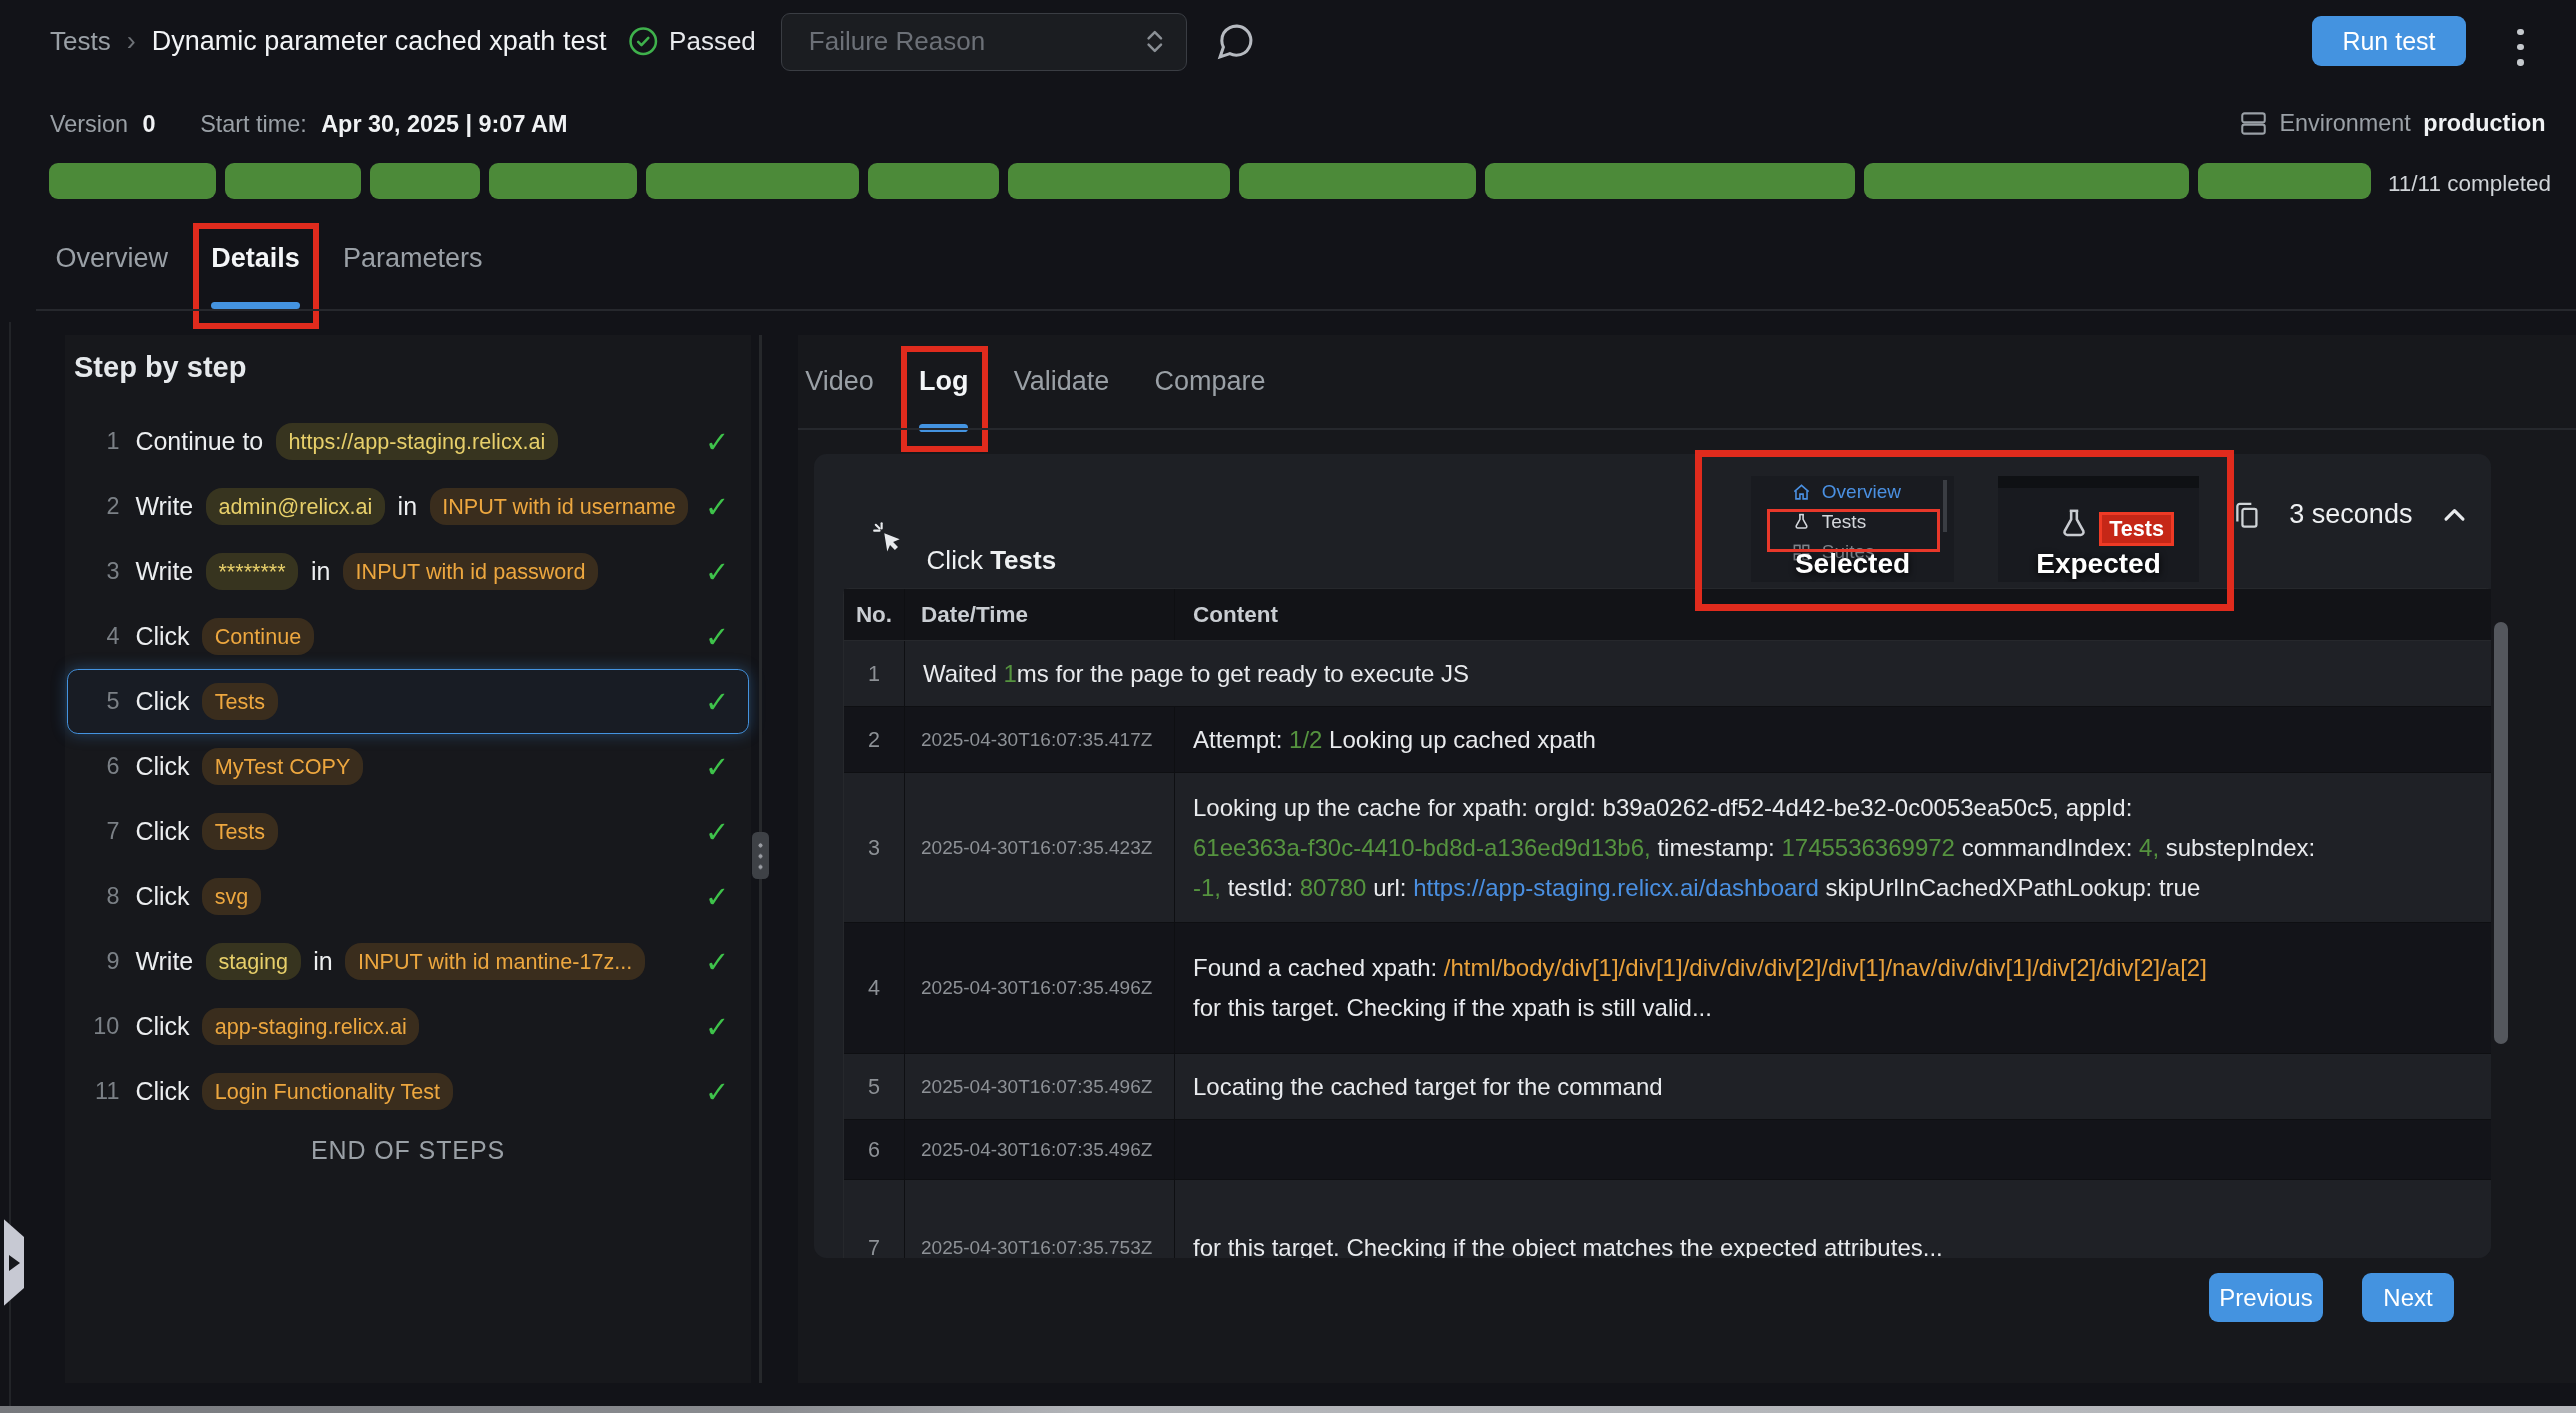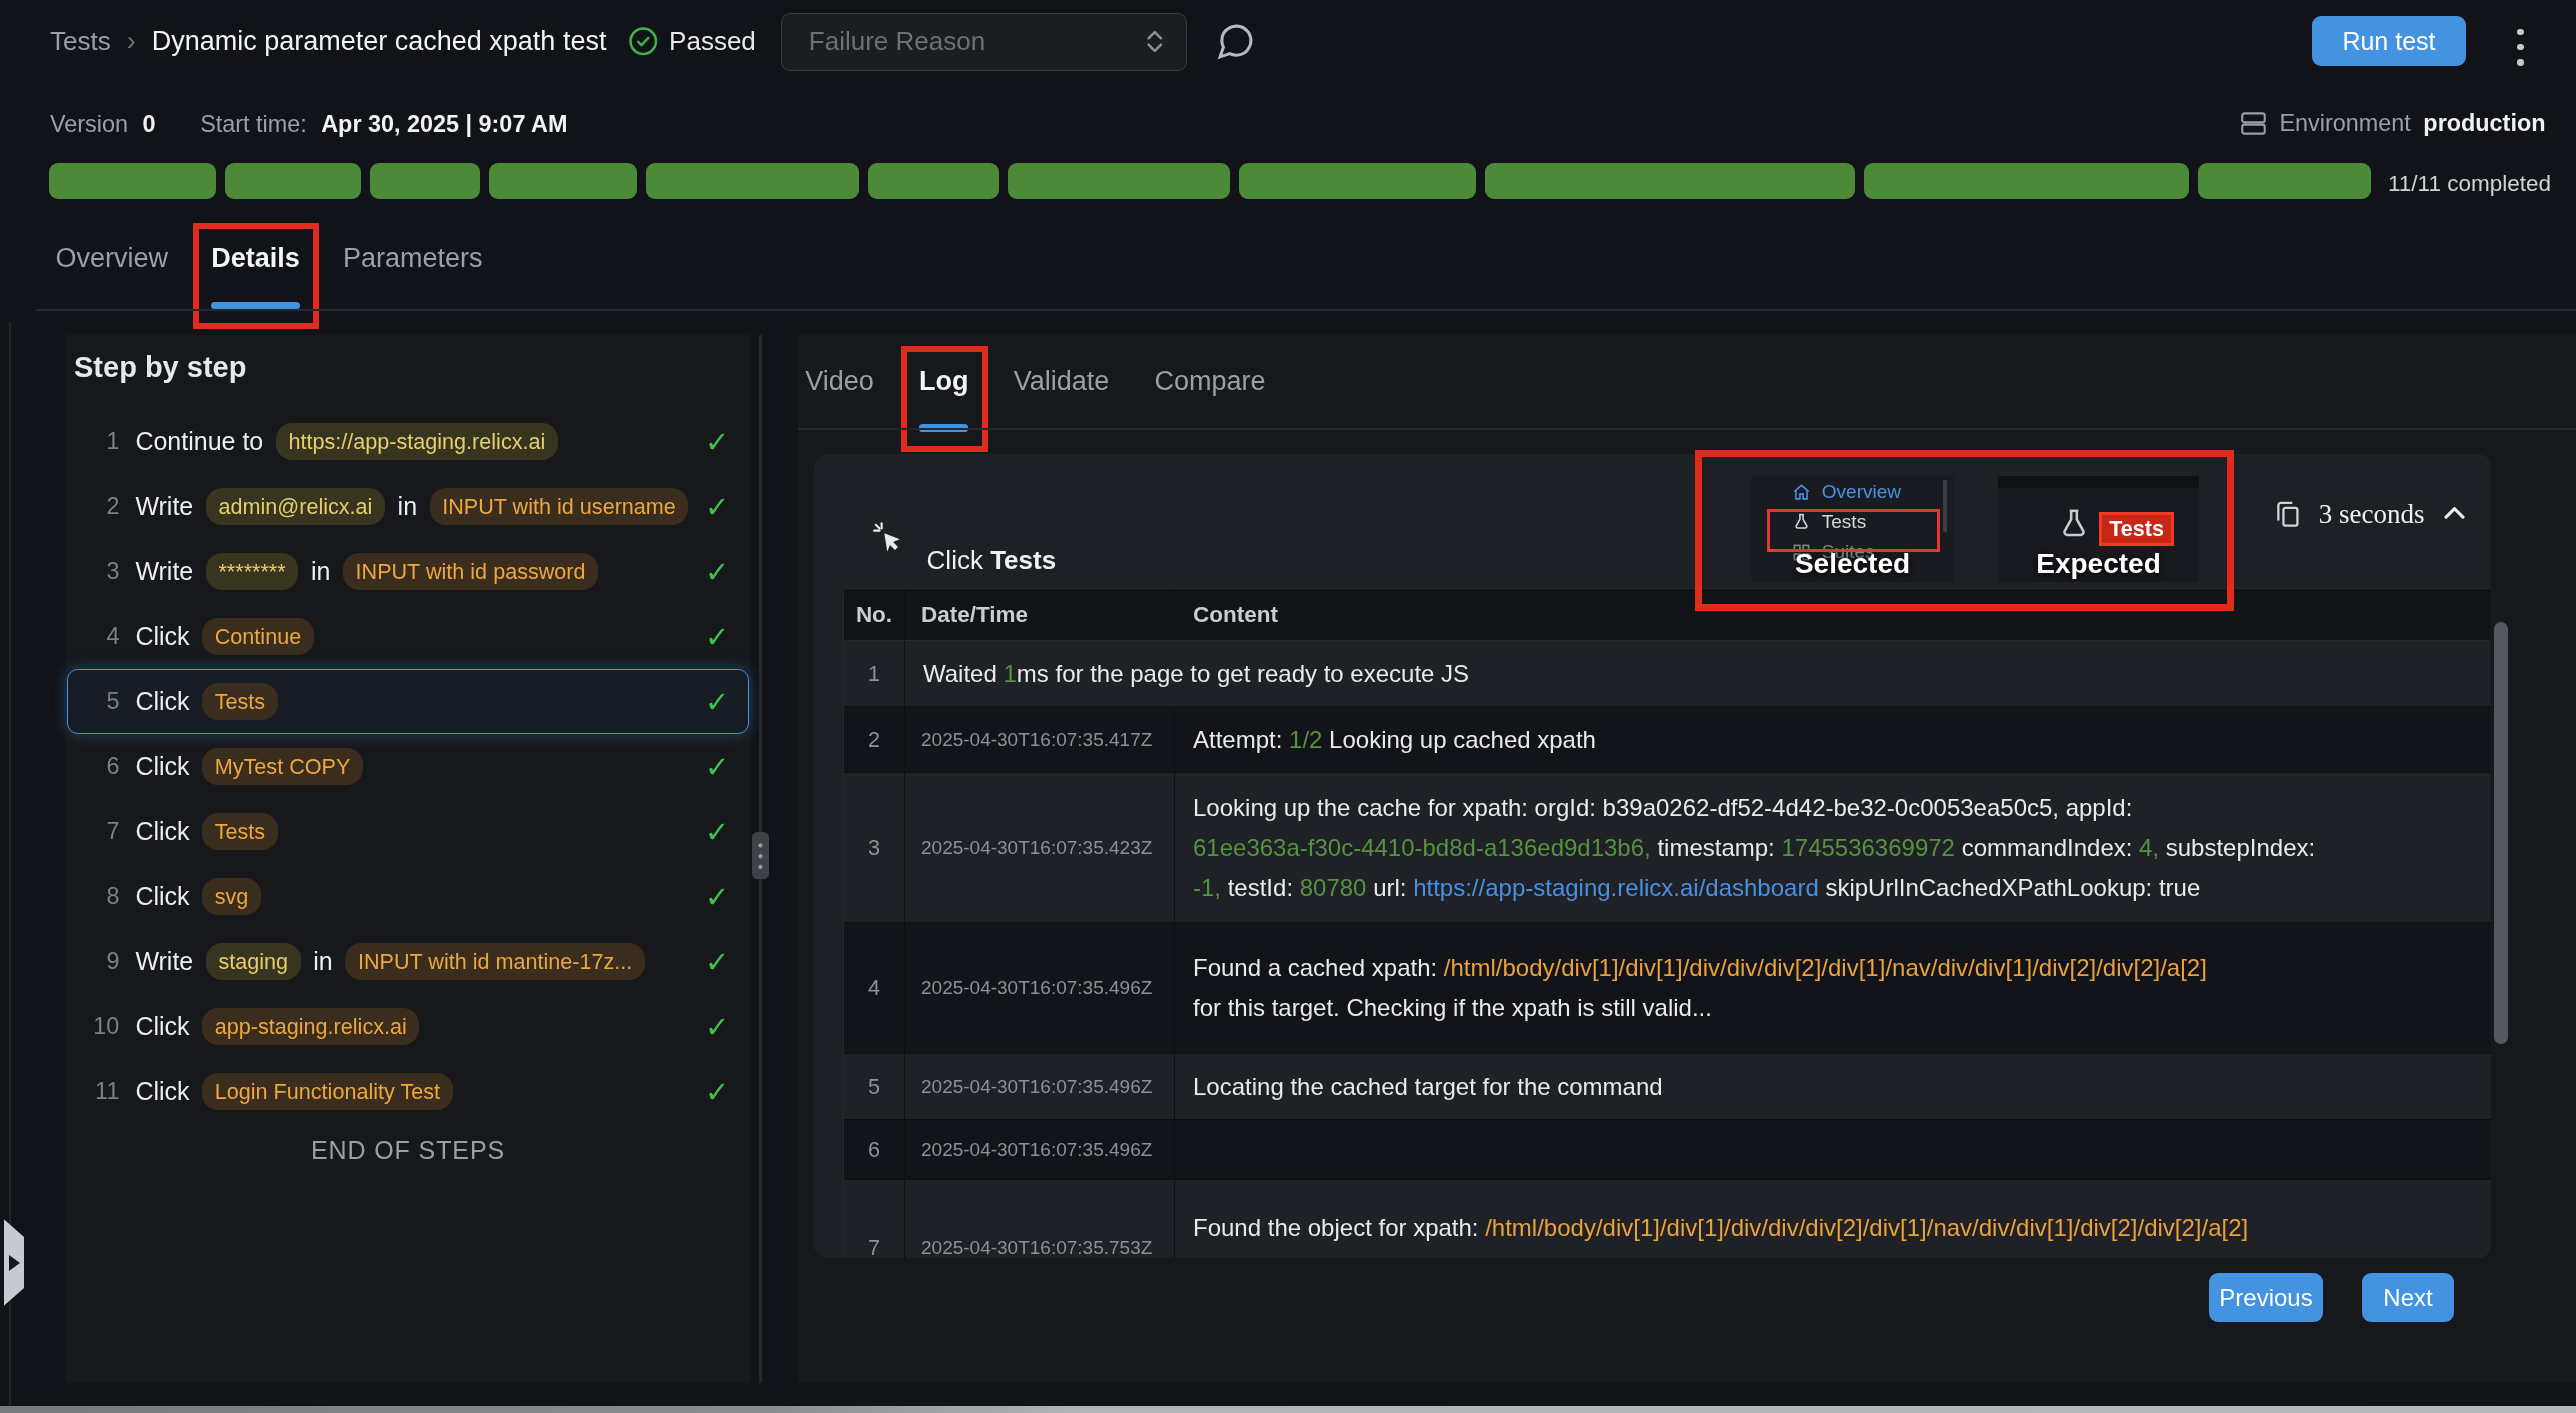--- a/index.html
+++ b/index.html
@@ -62,21 +62,21 @@
      background-image:radial-gradient(circle,#9a9da3 1.8px,transparent 2.3px);background-size:9px 10.8px;}
   
   .detail-panel{position:absolute;left:798px;top:335px;width:1778px;height:1048px;background:#17181c;}
   .detail-tabs{position:absolute;left:3.6px;top:21.6px;display:flex;gap:38px;height:75px;}
   .detail-divider{position:absolute;left:0;right:0;top:93px;height:1.8px;background:#26282d;}
   .log-card{position:absolute;left:16px;top:119px;width:1677px;height:804px;background:#1e2025;border-radius:12.6px;overflow:hidden;}
   .log-head{position:absolute;left:0;top:0;right:0;height:129px;}
   .cmd{position:absolute;left:57px;top:43px;display:flex;align-items:center;gap:21.6px;}
   .cmd-text{font-size:26px;color:#eef0f2;margin-top:48px;}
   .cmd-text b{font-weight:700;}
-  .duration{position:absolute;right:21.6px;top:45px;display:flex;align-items:flex-start;gap:16px;font-family:Liberation Serif, serif;}
+  .duration{position:absolute;right:21.6px;top:45px;display:flex;align-items:flex-end;gap:28px;}
   .duration-text{font-size:27px;color:#eef0f2;}
   .log-table{position:absolute;left:29px;top:134px;width:1647px;border:0.9px solid #26282c;border-radius:5.4px 5.4px 0 0;}
   .log-thead{display:flex;height:51px;align-items:center;background:#121317;border-bottom:1.8px solid #26282c;
              font-size:22.5px;font-weight:700;color:#c9cdd2;}
   .cell-no{width:60px;text-align:center;align-self:stretch;display:flex;align-items:center;justify-content:center;border-right:1.8px solid #0e0f12;}
   .cell-time{width:270px;padding-left:16px;align-self:stretch;display:flex;align-items:center;border-right:1.8px solid #0e0f12;box-sizing:border-box;}
   .cell-content{flex:1;padding-left:18px;}
   .log-row{display:flex;align-items:center;border-bottom:0.9px solid #0e0f12;}
   .log-row.light{background:#1f2126;}
   .log-row.dark{background:#131419;}
@@ -378,21 +378,20 @@
               </div>
             </div>
             <div class="log-row dark">
               <div class="cell-no">6</div>
               <div class="cell-time">2025-04-30T16:07:35.496Z</div>
             </div>
             <div class="log-row light">
               <div class="cell-no">7</div>
               <div class="cell-time">2025-04-30T16:07:35.753Z</div>
               <div class="cell-content">
-                <div class="log-line"><span class="p-w">Found the object for xpath: </span><span class="p-o">/html/body/div[1]/div[1]/div/div/div[2]/div[1]/nav/div/div[1]/div[2]/div[2]/a[2]</span></div>
                 <div class="log-line"><span class="p-w">for this target. Checking if the object matches the expected attributes...</span></div>
               </div>
             </div>
           </div>
       </div>
     </div>
 
     <div class="panel-scrollbar"></div>
   </div>
 

